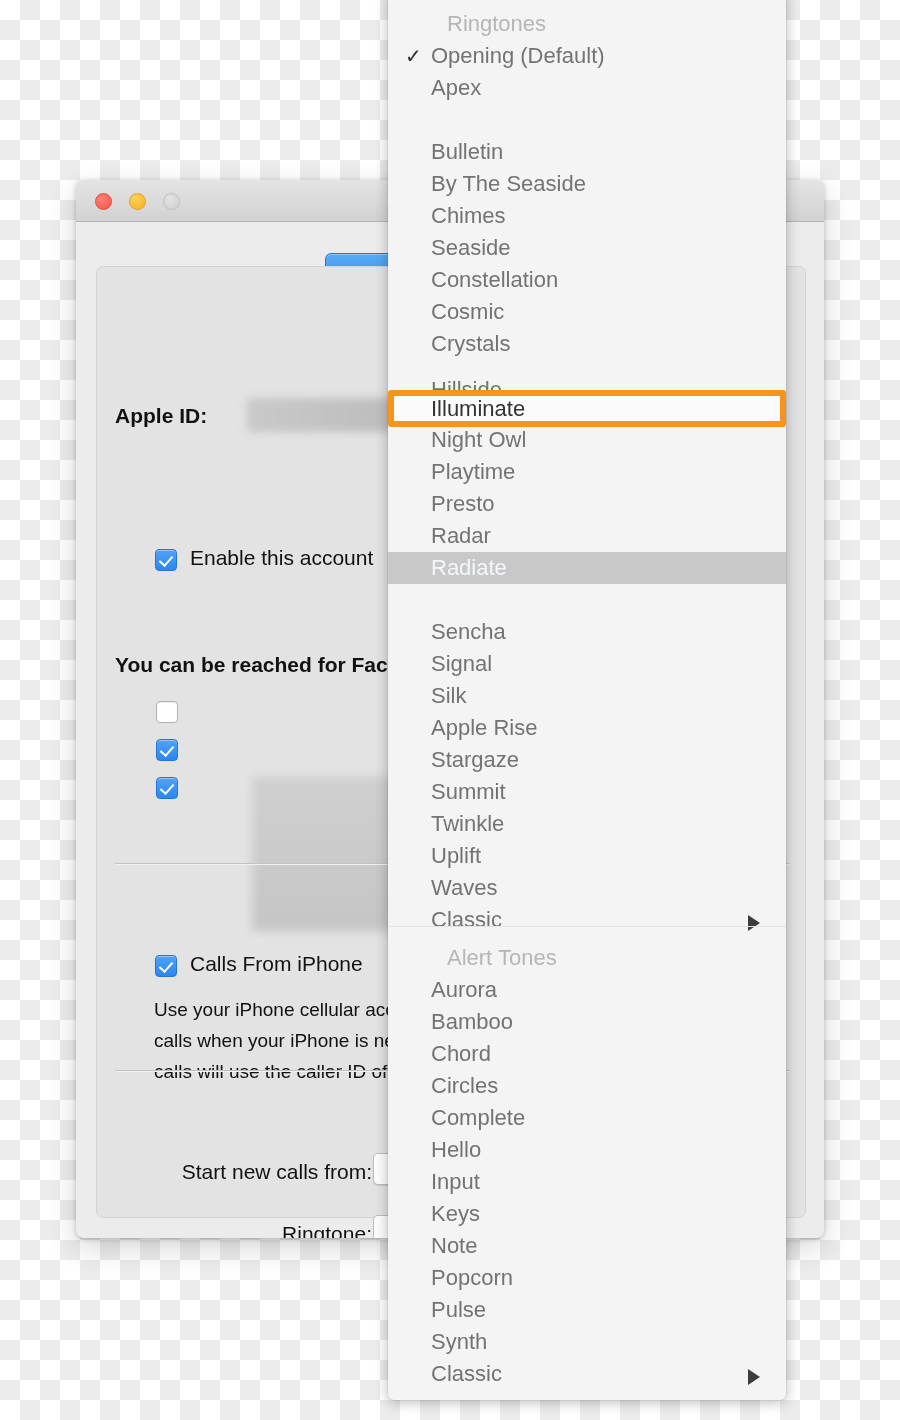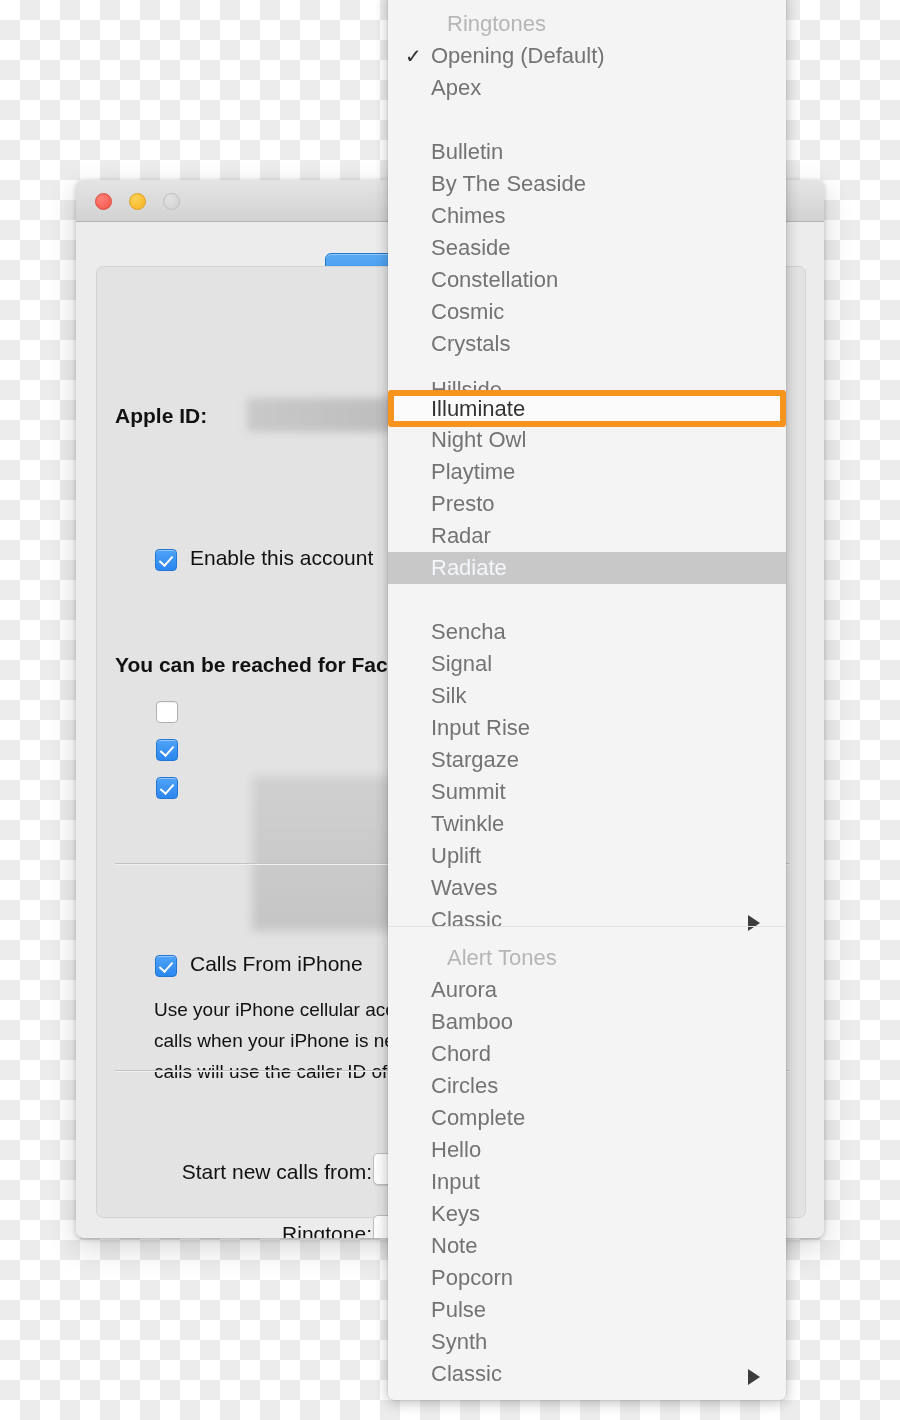--- a/index.html
+++ b/index.html
@@ -246,21 +246,21 @@
     <div class="menu-item" style="top: 626px;">
       <span class="mi-label">Sencha</span>
     </div>
     <div class="menu-item" style="top: 658px;">
       <span class="mi-label">Signal</span>
     </div>
     <div class="menu-item" style="top: 690px;">
       <span class="mi-label">Silk</span>
     </div>
     <div class="menu-item" style="top: 722px;">
-      <span class="mi-label">Input Rise</span>
+      <span class="mi-label">Apple Rise</span>
     </div>
     <div class="menu-item" style="top: 754px;">
       <span class="mi-label">Stargaze</span>
     </div>
     <div class="menu-item" style="top: 786px;">
       <span class="mi-label">Summit</span>
     </div>
     <div class="menu-item" style="top: 818px;">
       <span class="mi-label">Twinkle</span>
     </div>

